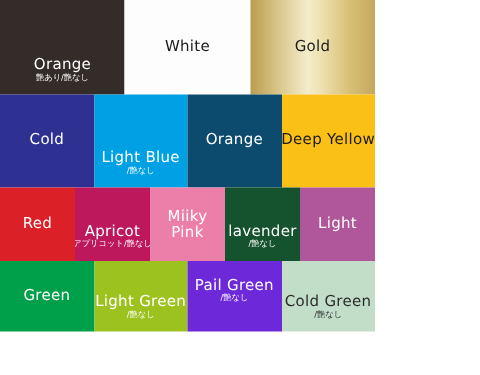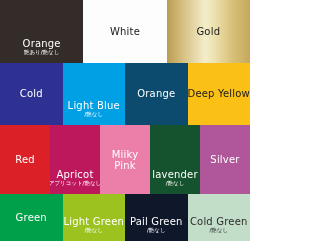--- a/index.html
+++ b/index.html
@@ -77,48 +77,48 @@
         <div class="swatch-name">Light Blue</div>
         <div class="swatch-sub">/艶なし</div>
       </div>
       <div class="swatch-cell center-label" style="flex: 1 1 0%; color: rgb(255, 255, 255); background: #0c4a6e;">
         <div class="swatch-name">Orange</div>
       </div>
       <div class="swatch-cell center-label" style="flex: 1 1 0%; color: rgb(26, 26, 26); background: rgb(251, 192, 22);">
         <div class="swatch-name">Deep Yellow</div>
       </div>
     </div>
-    <div class="swatch-row" style="height: 69px;">
+    <div class="swatch-row" style="height: 49px;">
       <div class="swatch-cell center-label" style="flex: 1 1 0%; color: rgb(255, 255, 255); background: rgb(219, 32, 39);">
         <div class="swatch-name">Red</div>
       </div>
       <div class="swatch-cell" style="flex: 1 1 0%; color: rgb(255, 255, 255); background: #be185d;">
         <div class="swatch-name">Apricot</div>
         <div class="swatch-sub">アプリコット/艶なし</div>
       </div>
       <div class="swatch-cell center-label" style="flex: 1 1 0%; color: rgb(255, 255, 255); background: rgb(236, 127, 169);">
         <div class="swatch-name two-line">Miiky Pink</div>
       </div>
       <div class="swatch-cell" style="flex: 1 1 0%; color: rgb(255, 255, 255); background: #14532d;">
         <div class="swatch-name">lavender</div>
         <div class="swatch-sub">/艶なし</div>
       </div>
       <div class="swatch-cell center-label" style="flex: 1 1 0%; color: rgb(255, 255, 255); background: rgb(176, 86, 154);">
-        <div class="swatch-name">Silver</div>
+        <div class="swatch-name">Light</div>
       </div>
     </div>
     <div class="swatch-row" style="height: 47px;">
       <div class="swatch-cell center-label" style="flex: 1 1 0%; color: rgb(255, 255, 255); background: rgb(0, 160, 74);">
         <div class="swatch-name">Green</div>
       </div>
       <div class="swatch-cell" style="flex: 1 1 0%; color: rgb(255, 255, 255); background: rgb(156, 194, 32);">
         <div class="swatch-name">Light Green</div>
         <div class="swatch-sub">/艶なし</div>
       </div>
-      <div class="swatch-cell" style="flex: 1 1 0%; color: rgb(255, 255, 255); background: #0f172a;">
+      <div class="swatch-cell" style="flex: 1 1 0%; color: rgb(255, 255, 255); background: #6d28d9; justify-content: center;">
         <div class="swatch-name">Pail Green</div>
         <div class="swatch-sub">/艶なし</div>
       </div>
       <div class="swatch-cell" style="flex: 1 1 0%; color: rgb(43, 43, 43); background: rgb(195, 222, 200);">
         <div class="swatch-name">Cold Green</div>
         <div class="swatch-sub">/艶なし</div>
       </div>
     </div>
   </div>
 

